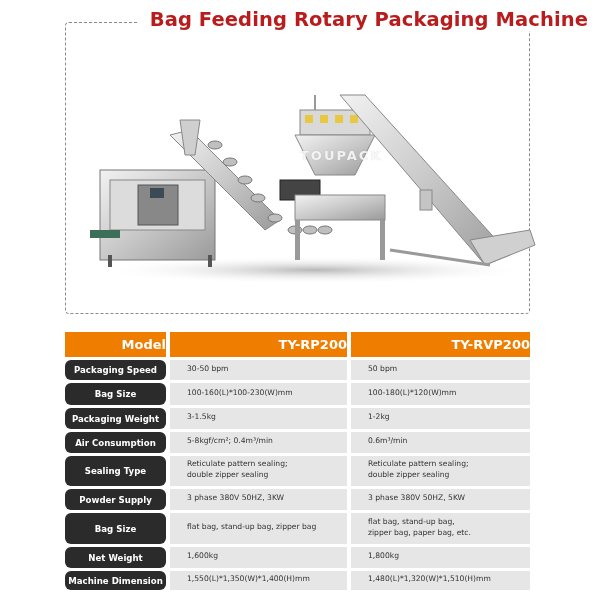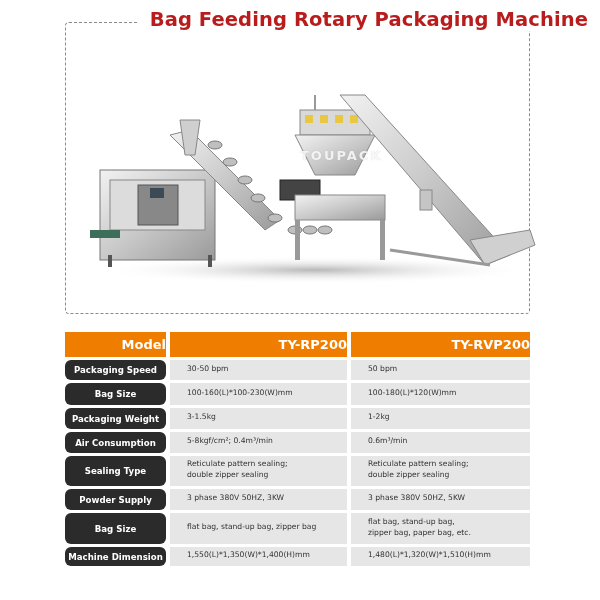--- a/index.html
+++ b/index.html
@@ -155,19 +155,24 @@
       <td class="val">3 phase 380V 50HZ,  5KW</td>
     </tr>
     <tr style="height:31px">
       <td class="label">Bag Size</td>
       <td class="val">flat bag, stand-up bag, zipper bag</td>
       <td class="val">
           <div>flat bag, stand-up bag,</div>
           <div>zipper bag, paper bag, etc.</div>
         </td>
     </tr>
+    <tr style="height:21px">
+      <td class="label">Net Weight</td>
+      <td class="val">1,600kg</td>
+      <td class="val">1,800kg</td>
+    </tr>
     <tr style="height:19px">
       <td class="label">Machine Dimension</td>
       <td class="val">1,550(L)*1,350(W)*1,400(H)mm</td>
       <td class="val">1,480(L)*1,320(W)*1,510(H)mm</td>
     </tr>
   </tbody>
 </table>
 
 </body></html>

